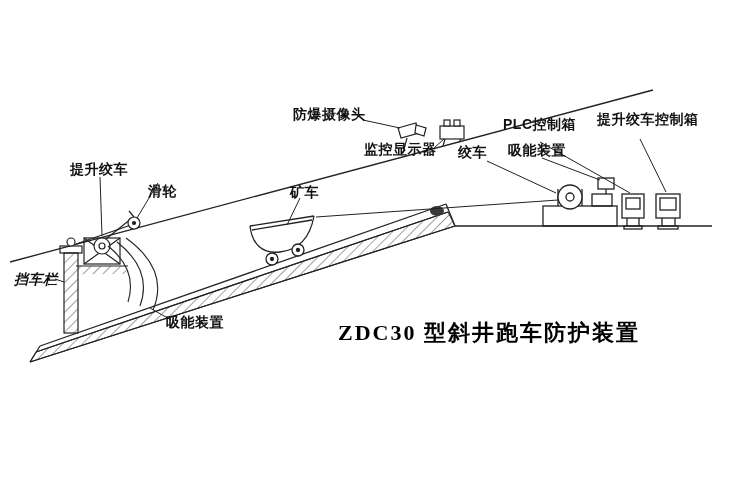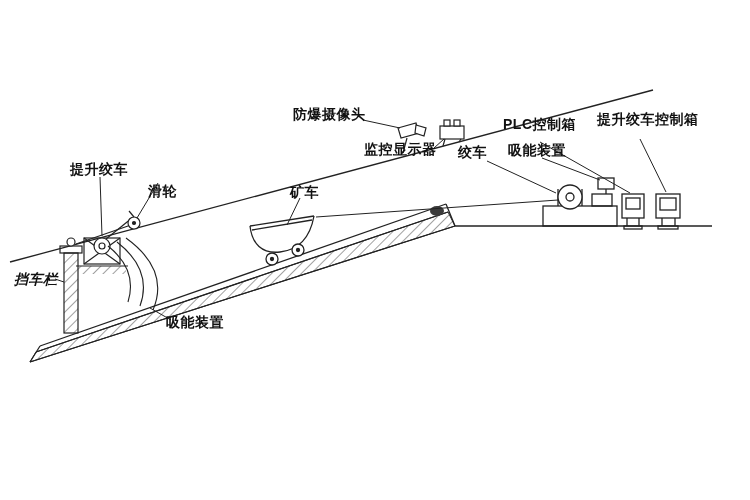--- a/index.html
+++ b/index.html
@@ -143,14 +143,15 @@
   <div class="lbl" style="left:503px; top:117px;">PLC控制箱</div>
   <div class="lbl" style="left:508px; top:143px;">吸能装置</div>
   <div class="lbl" style="left:597px; top:112px;">提升绞车控制箱</div>
   <div class="lbl" style="left:458px; top:145px;text-align:right;">绞车</div>
   <div class="lbl" style="left:70px; top:162px;">提升绞车</div>
   <div class="lbl" style="left:148px; top:184px;">滑轮</div>
   <div class="lbl" style="left:290px; top:185px;">矿车</div>
   <div class="lbl" style="left:14px; top:272px;font-style:italic;">挡车栏</div>
   <div class="lbl" style="left:166px; top:315px;">吸能装置</div>
 
+  <div class="title">ZDC30 型斜井跑车防护装置</div>
 
 </div>
 
 </body></html>

